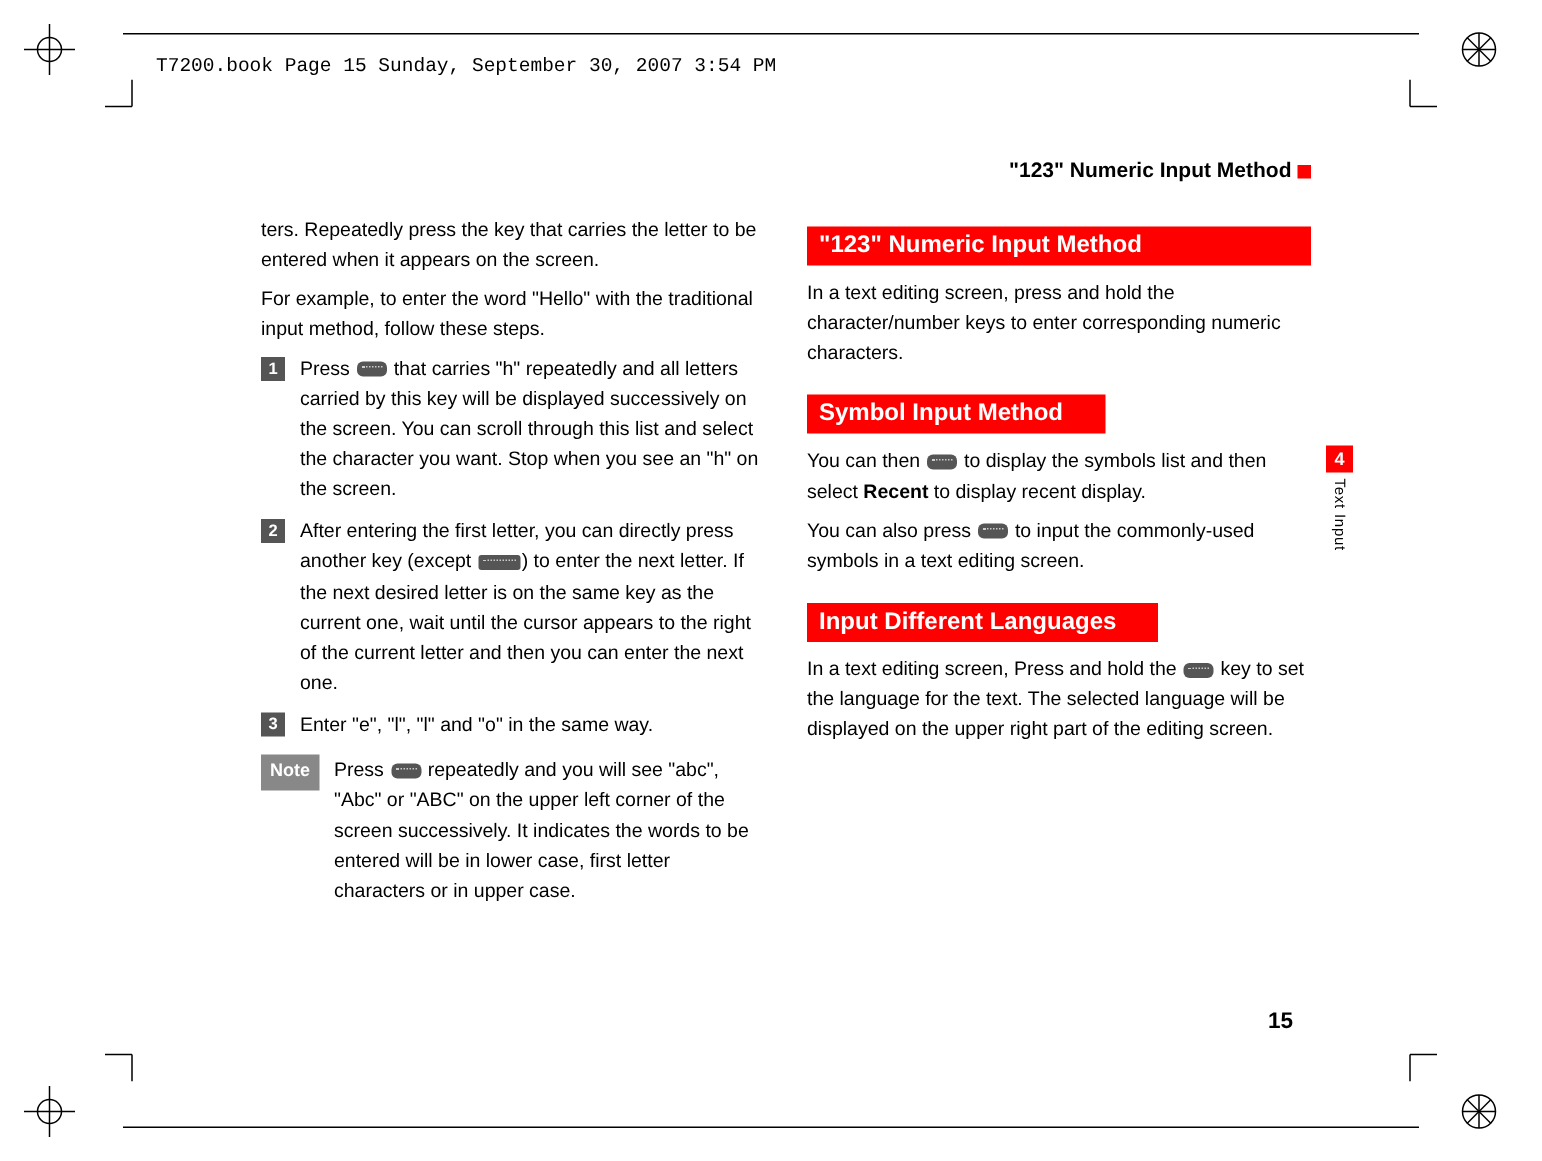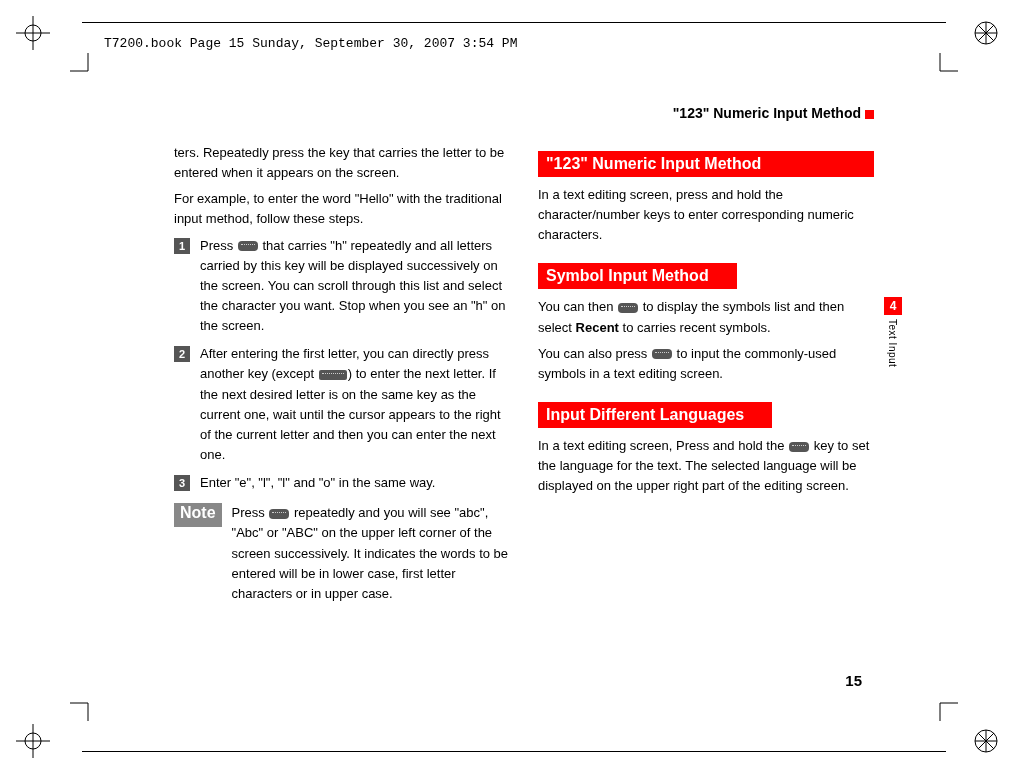--- a/index.html
+++ b/index.html
@@ -100,21 +100,21 @@
     display: flex;
     gap: 10px;
     margin-top: 10px;
     line-height: 1.55;
   }
   .note-badge {
     flex-shrink: 0;
     background: #888;
     color: #fff;
     font-weight: bold;
-    font-size: 16px;
+    font-size: 12px;
     padding: 4px 6px;
     height: 16px;
     line-height: 12px;
   }
   .note-text { flex: 1; }
   .section-head {
     background: #ff0000;
     color: #fff;
     font-weight: bold;
     font-size: 16px;
@@ -286,21 +286,21 @@
         </div>
       </div>
     </div>
 
     <div class="col">
       <div class="section-wrap" style="margin-top:0"><div class="section-head"> "123" Numeric Input Method</div></div>
       <p>In a text editing screen, press and hold the character/number keys to enter corresponding numeric characters.</p>
 
       <div class="section-wrap"><div class="section-head fit"> Symbol Input Method</div></div>
       <p>
-        <span>You can then </span><span class="key-icon"></span><span> to display the symbols list and then select </span><b>Recent</b><span> to carries recent symbols.</span>
+        <span>You can then </span><span class="key-icon"></span><span> to display the symbols list and then select </span><b>Recent</b><span> to display recent display.</span>
       </p>
       <p>
         <span>You can also press </span><span class="key-icon"></span><span> to input the commonly-used symbols in a text editing screen.</span>
       </p>
 
       <div class="section-wrap"><div class="section-head fit"> Input Different Languages</div></div>
       <p>
         <span>In a text editing screen, Press and hold the </span><span class="key-icon"></span><span> key to set the language for the text. The selected language will be displayed on the upper right part of the editing screen.</span>
       </p>
     </div>

